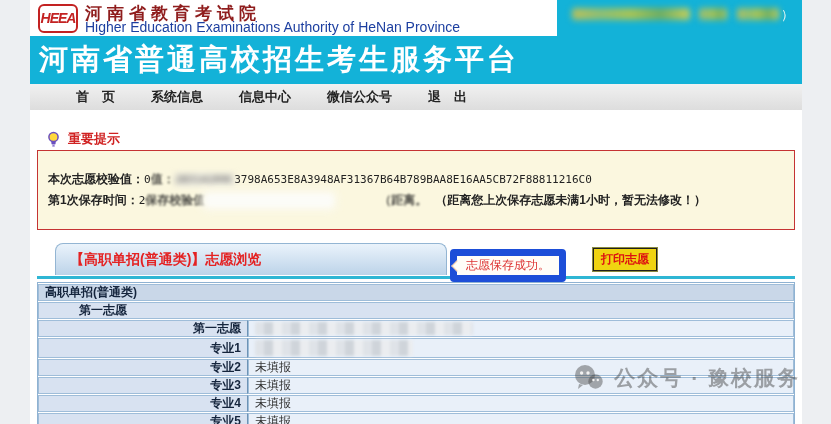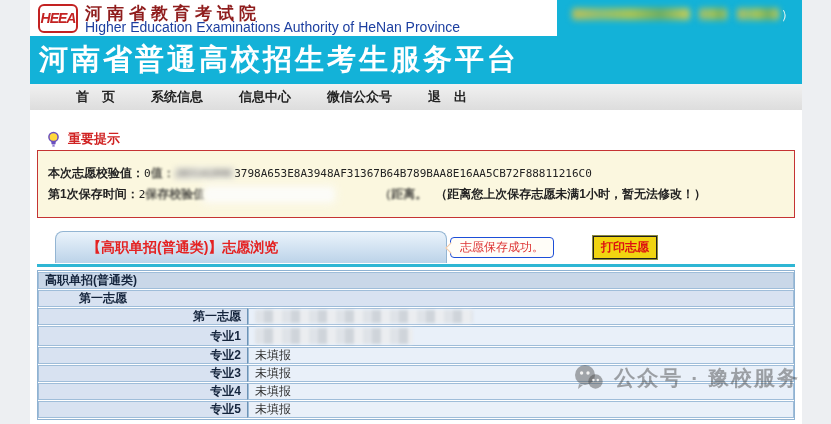--- a/index.html
+++ b/index.html
@@ -25,39 +25,39 @@
 
   
   .nav{height:26px;background:linear-gradient(#f1f1f1,#dddddd);display:flex;align-items:center;
        gap:36px;padding-left:46px;font-size:13px;font-weight:bold;color:#222;}
   .nav span{cursor:pointer;}
 
   
   .content{padding:6px 7px 0 7px;}
   .sec-title{display:flex;align-items:center;gap:8px;color:#d02222;font-weight:bold;
              font-size:13px;margin:15px 0 3px 10px;height:16px;}
-  .notice{border:1px solid #c53333;background:#fbf7df;padding:12px 10px;font-size:12px;
+  .notice{border:1px solid #c53333;background:#fbf7df;padding:18px 10px;font-size:12px;
           color:#222;line-height:20px;white-space:nowrap;}
   .nlabel{font-weight:bold;}
   .mono{font-family:"DejaVu Sans Mono",monospace;font-size:11px;letter-spacing:0;}
   .ghost{filter:blur(0.8px);opacity:.8;font-weight:bold;}
   .hidden-hex{font-family:"DejaVu Sans Mono",monospace;font-size:11px;filter:blur(3px);
               background:rgba(253,252,245,.85);border-radius:2px;}
   .patch2{display:inline-block;width:128px;height:13px;background:#fcfcf8;filter:blur(2.5px);
           vertical-align:middle;border-radius:3px;box-shadow:0 0 6px 4px #fbf9ee;}
   .g2{margin-left:46px;}
   .nnote{margin-left:8px;font-weight:bold;}
 
   
   .tabrow{position:relative;height:33px;margin-top:13px;}
   .tab{position:absolute;left:18px;top:0;width:392px;height:32px;
        background:linear-gradient(#eaf3fb,#bcd3e9);border:1px solid #93b5d3;border-bottom:none;
-       border-radius:8px 8px 0 0;display:flex;align-items:center;padding-left:31px;
+       border-radius:8px 8px 0 0;display:flex;align-items:center;padding-left:14px;
        color:#e42222;font-weight:bold;font-size:14px;cursor:pointer;box-sizing:border-box;}
-  .bubble{position:absolute;left:413px;top:6px;border:1px solid #1d4ed8;background:#fffdf8;
+  .bubble{position:absolute;left:413px;top:6px;border:7px solid #1d4ed8;background:#fffdf8;
           border-radius:4px;padding:1px 9px;color:#d33;font-size:12px;}
   .bubble::before{content:"";position:absolute;left:-4px;top:6px;width:7px;height:7px;
           background:#fffdf8;border-left:1px solid #f2c9a8;border-bottom:1px solid #f2c9a8;
           transform:rotate(45deg);}
   .printbtn{position:absolute;left:556px;top:5px;background:#f0d411;border:1px solid #1e1e1e;
           box-shadow:0 0 0 1px #8a8a40;color:#d11;font-weight:bold;font-size:12px;
           padding:2px 7px;cursor:pointer;font-family:"Liberation Sans",sans-serif;}
   .tealline{height:3px;background:#2fb6d4;}
 
   

